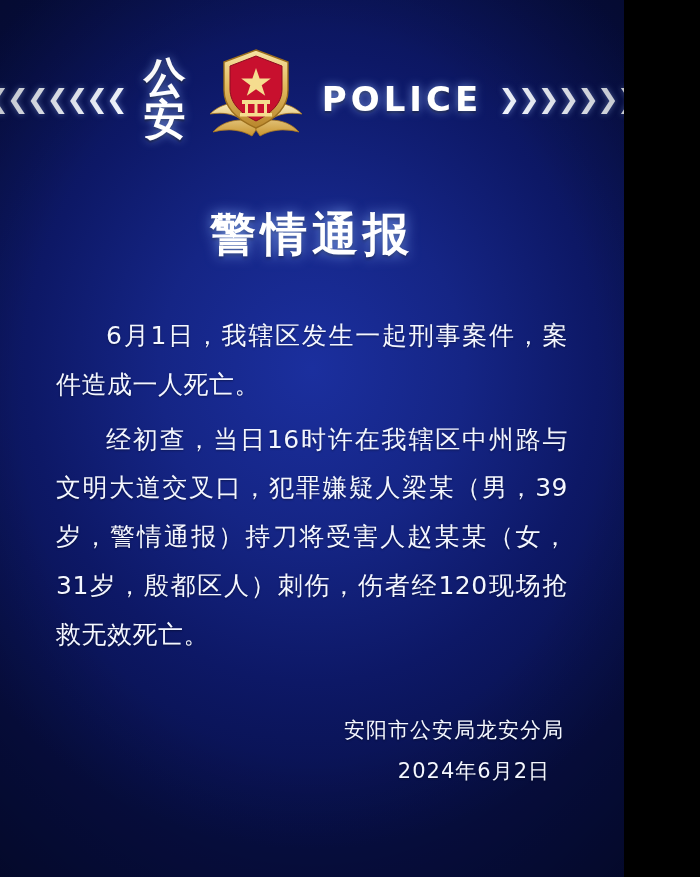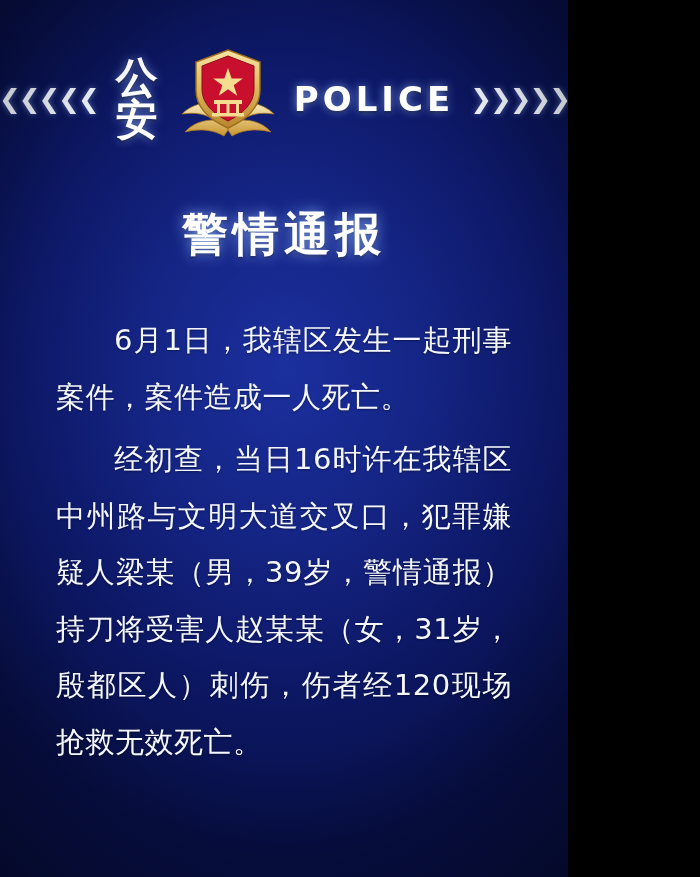--- a/index.html
+++ b/index.html
@@ -9,21 +9,21 @@
   }
   body {
     width: 700px;
     height: 877px;
     overflow: hidden;
     font-family: "Liberation Sans", sans-serif;
   }
 
   .poster {
     position: relative;
-    width: 568px;
+    width: 624px;
     height: 877px;
     background:
       radial-gradient(ellipse 70% 55% at 50% 42%, #1b2f9e 0%, #152585 35%, #0d1866 65%, #070f46 100%),
       #07103f;
     box-sizing: border-box;
     overflow: hidden;
   }
 
   
   .poster::after {
@@ -105,21 +105,21 @@
     z-index: 2;
   }
 
   
   .body-text {
     position: relative;
     z-index: 2;
     margin: 46px 56px 0 56px;
     color: #f4f7ff;
     font-family: "DejaVu Sans", sans-serif;
-    font-size: 29px;
+    font-size: 25px;
     line-height: 1.95;
     letter-spacing: 0.5px;
     text-align: justify;
     text-shadow: 0 1px 2px rgba(0,0,0,0.4);
   }
   .body-text p {
     margin: 0 0 6px 0;
     text-indent: 2em;
   }
 
@@ -186,14 +186,18 @@
     <span class="chev-right">❯❯❯❯❯❯❯❯❯</span>
   </div>
 
   <div class="title">警情通报</div>
 
   <div class="body-text">
     <p>6月1日，我辖区发生一起刑事案件，案件造成一人死亡。</p>
     <p>经初查，当日16时许在我辖区中州路与文明大道交叉口，犯罪嫌疑人梁某（男，39岁，警情通报）持刀将受害人赵某某（女，31岁，殷都区人）刺伤，伤者经120现场抢救无效死亡。</p>
   </div>
 
+  <div class="signature">
+    <div>安阳市公安局龙安分局</div>
+    <div class="sig-date">2024年6月2日</div>
+  </div>
 
 </div>
 
 </body></html>

